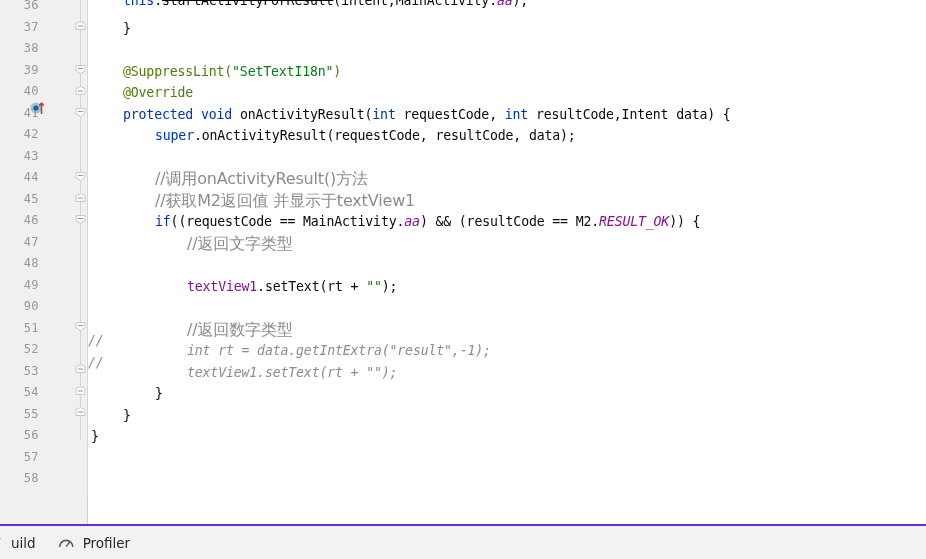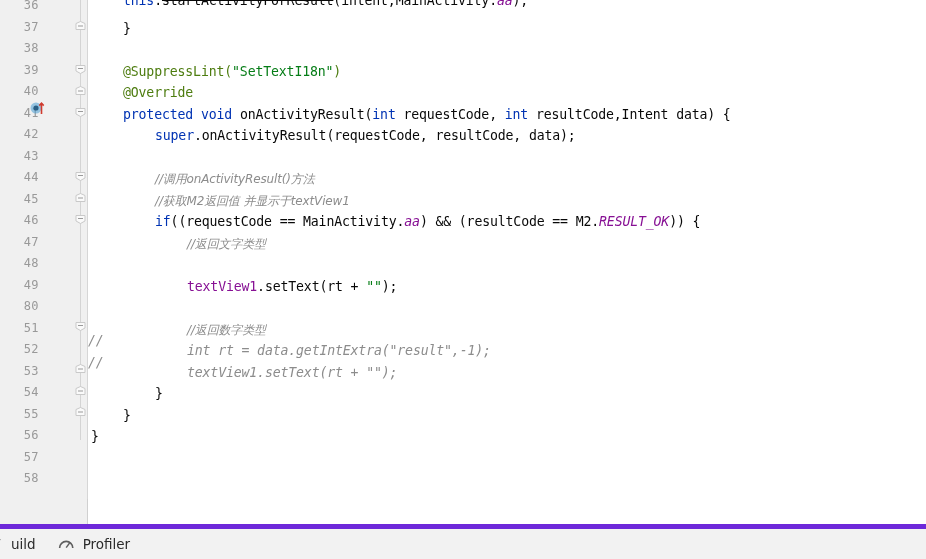--- a/index.html
+++ b/index.html
@@ -118,22 +118,22 @@
     color: #000000;
     letter-spacing: -0.15px;
   }
 
   
   .kw       { color: #0033b3; font-weight: 500; }
   .anno     { color: #4d7c0f; }
   .str      { color: #067d17; }
   .fld      { color: #871094; }
   .sfld     { color: #871094; font-style: italic; }
-  .cmtcn    { color: #8c8c8c; font-style: italic;
-              font-family: "DejaVu Sans", sans-serif; font-size: 12px; text-align: right; }
+  .cmtcn    { color: #8c8c8c; 
+              font-family: "DejaVu Sans", sans-serif; font-size: 16px; text-align: right; }
   .plain    { color: #080808; }
   .deprec   { text-decoration: line-through; }
   .cmtline  { color: #8c8c8c; font-style: italic; }
 
   
   .hint {
     display: inline-block;
     background: #ebebeb;
     color: #808080;
     border-radius: 7px;
@@ -167,21 +167,21 @@
   }
 
   
   #bottom-bar {
     position: absolute;
     left: 0;
     top: 524px;
     width: 926px;
     height: 35px;
     background: #f2f2f2;
-    border-top: 5px solid #6d28d9;
+    border-top: 2px solid #6d28d9;
     box-sizing: border-box;
     display: flex;
     align-items: center;
   }
   .tool-tab {
     display: flex;
     align-items: center;
     height: 35px;
     padding: 0 11px;
     font-family: "DejaVu Sans", sans-serif;
@@ -267,21 +267,21 @@
       <div class="gutter-row" style="top:232.5px">
           <span class="lineno">47</span>
         </div>
       <div class="gutter-row" style="top:254px">
           <span class="lineno">48</span>
         </div>
       <div class="gutter-row" style="top:275.5px">
           <span class="lineno">49</span>
         </div>
       <div class="gutter-row" style="top:297px">
-          <span class="lineno">80</span>
+          <span class="lineno">90</span>
         </div>
       <div class="gutter-row" style="top:318.5px">
           <span class="lineno">51</span>
         </div>
       <div class="gutter-row" style="top:340px">
           <span class="lineno">52</span>
         </div>
       <div class="gutter-row" style="top:361.5px">
           <span class="lineno">53</span>
         </div>

